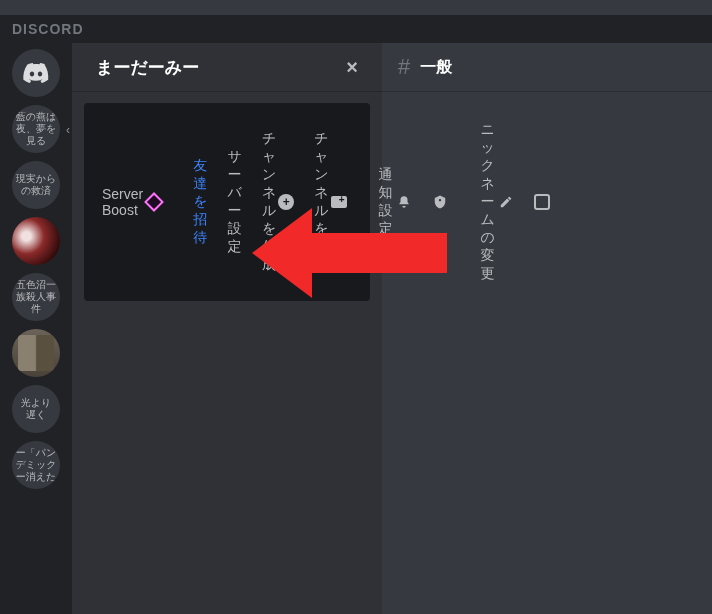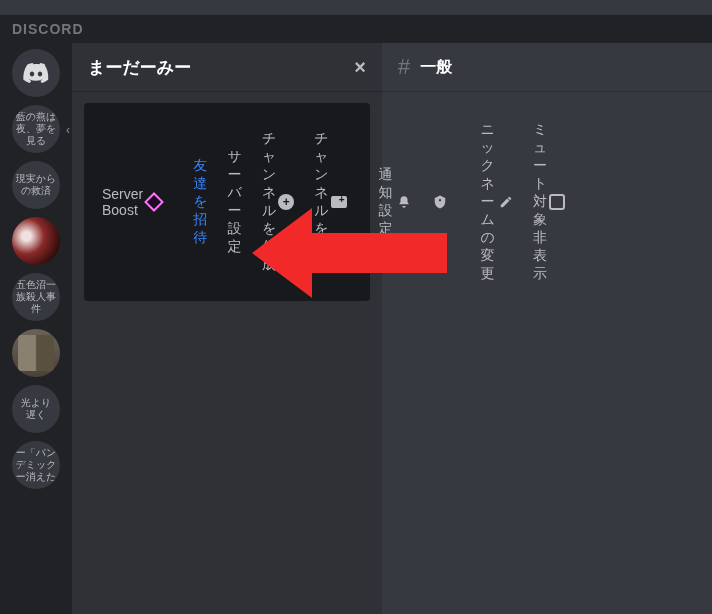--- a/index.html
+++ b/index.html
@@ -72,21 +72,21 @@
       background: #2f3136;
       display: flex;
       flex-direction: column;
       position: relative;
     }
     .channel-header {
       height: 48px;
       display: flex;
       align-items: center;
       justify-content: space-between;
-      padding: 0 16px;
+      padding: 0 24px;
       color: #fff;
       font-weight: 600;
       font-size: 17px;
       box-shadow: 0 1px 0 rgba(0,0,0,0.2);
       cursor: pointer;
       gap: 15px;
     }
     .close-x {
       color: #b9bbbe;
       font-size: 20px;
@@ -278,21 +278,20 @@
       <div class="menu-sep"></div>
       <div class="menu-item">
         <span>ニックネームの変更</span>
         <span class="menu-icon">
           <svg class="pencil" viewBox="0 0 24 24" fill="#b9bbbe">
               <path d="M3 17.25V21h3.75L17.81 9.94l-3.75-3.75L3 17.25zM20.71 7.04a1 1 0 0 0 0-1.41l-2.34-2.34a1 1 0 0 0-1.41 0L15.13 5.12l3.75 3.75 1.83-1.83z"></path>
             </svg>
         </span>
       </div>
       <div class="menu-item">
-        <span>ミュート対象非表示</span>
         <span class="menu-icon">
             <span class="checkbox-empty"></span>
           </span>
       </div>
     </div>
   </div>
 
   <div class="content-col">
     <div class="content-header">
       <span class="hash">#</span>

